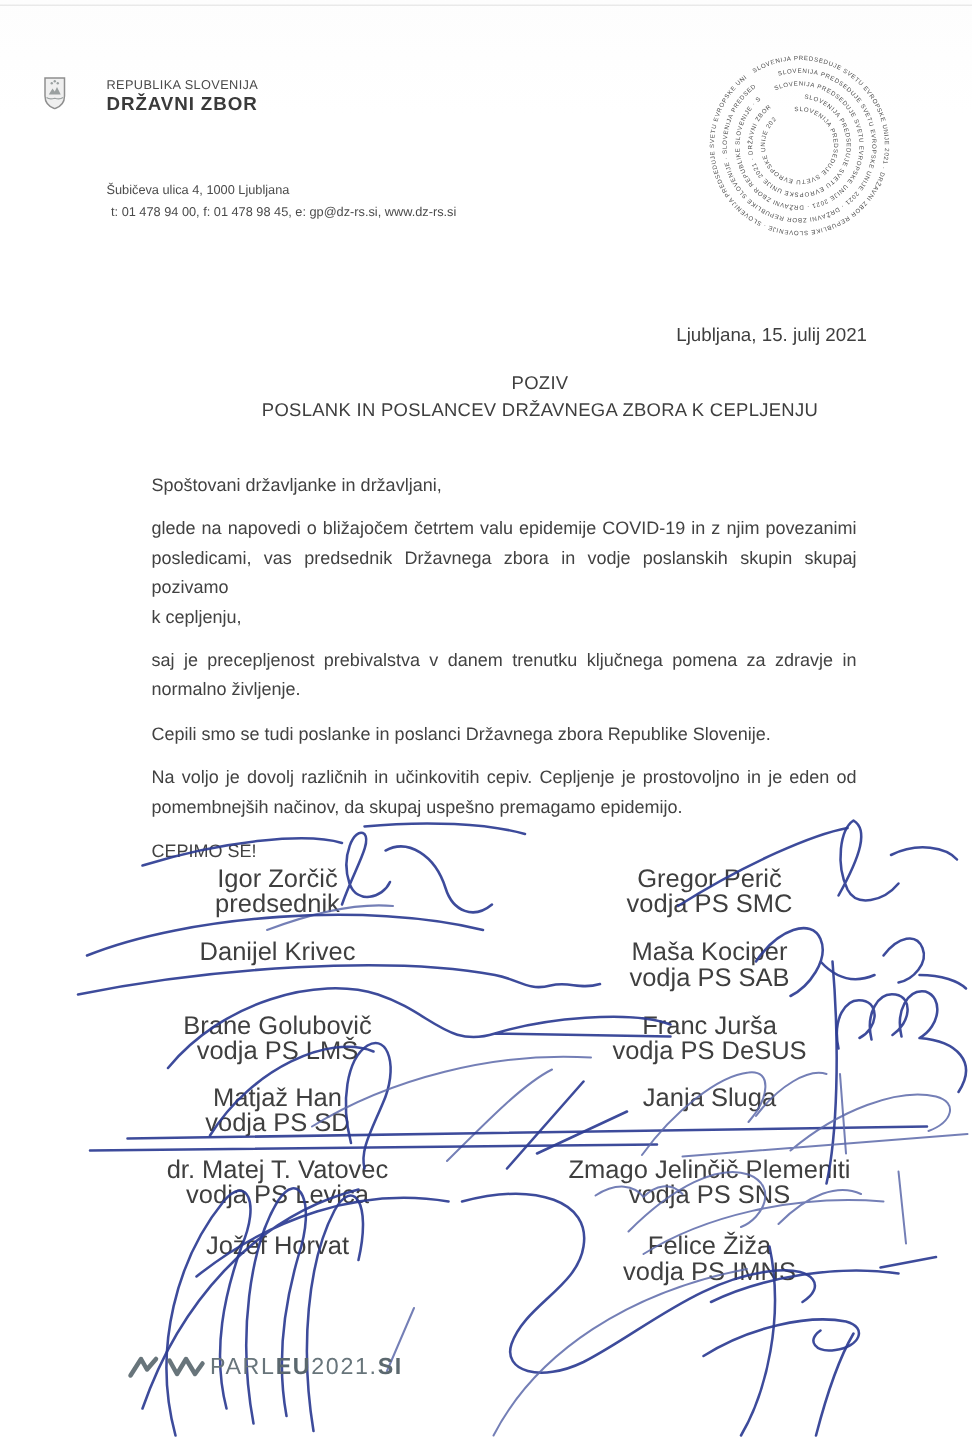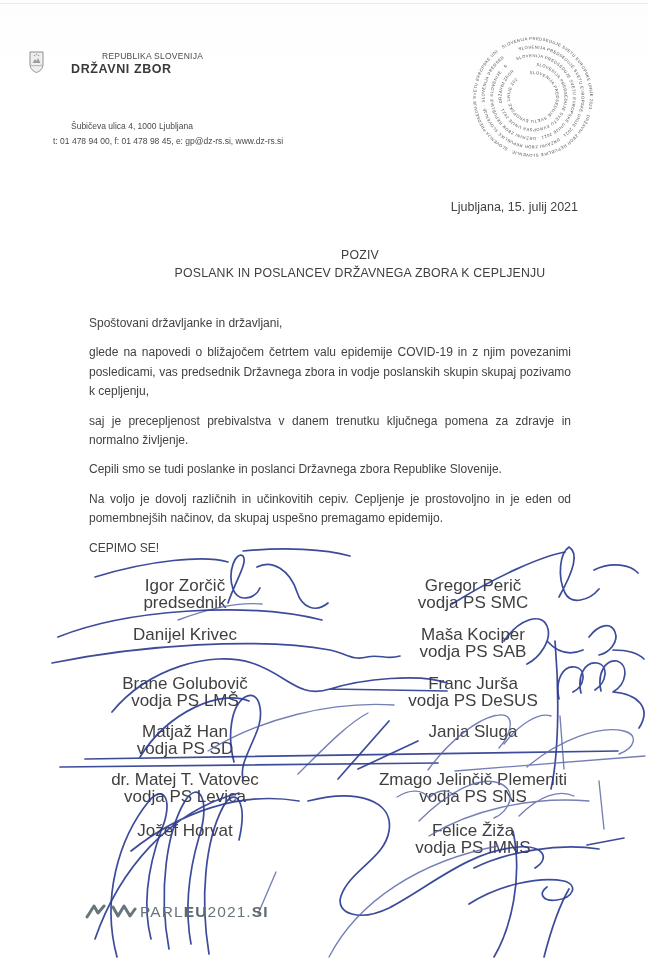--- a/index.html
+++ b/index.html
@@ -8,35 +8,35 @@
     background:#ffffff;
     font-family:"Liberation Sans", sans-serif;
     color:#414141;
     -webkit-font-smoothing:antialiased;
   }
   .page{position:absolute;inset:0;background:linear-gradient(180deg,#fdfdfd 0%,#ffffff 8%,#ffffff 100%);}
   .scan-line{position:absolute;top:3px;left:0;width:100%;height:1px;background:#e9e9e9;}
 
   
   .coat{position:absolute;left:29px;top:51px;}
-  .hdr-republic{position:absolute;left:71px;top:51px;font-size:8.5px;letter-spacing:.25px;color:#4a4a4a;margin-left:31px;}
+  .hdr-republic{position:absolute;left:71px;top:51px;font-size:8.5px;letter-spacing:.25px;color:#4a4a4a;}
   .hdr-assembly{position:absolute;left:71px;top:62px;font-size:12.5px;font-weight:bold;letter-spacing:.6px;color:#3a3a3a;}
   .hdr-address{position:absolute;left:71px;top:121px;font-size:8.5px;color:#4a4a4a;}
-  .hdr-contacts{position:absolute;left:53px;top:136px;font-size:8.5px;color:#4a4a4a;text-align:right;}
+  .hdr-contacts{position:absolute;left:74px;top:136px;font-size:8.5px;color:#4a4a4a;text-align:right;}
 
   
   .stamp{position:absolute;left:458px;top:22px;width:150px;height:150px;}
   .stamp text{font-family:"Liberation Sans",sans-serif;font-size:4.1px;fill:#4d4d4d;letter-spacing:.45px;}
 
-  .dateline{position:absolute;left:330px;top:200px;width:248px;text-align:right;font-size:12.5px;color:#3f3f3f;}
+  .dateline{position:absolute;left:330px;top:216px;width:248px;text-align:right;font-size:12.5px;color:#3f3f3f;}
 
   .title{position:absolute;left:0;top:247px;width:648px;text-align:center;font-size:12.3px;color:#3e3e3e;letter-spacing:.2px;line-height:17.5px;padding-left:36px;}
 
   .body-text{position:absolute;left:85px;top:314px;width:486px;font-size:12px;line-height:19.4px;color:#424242;}
-  .body-text p{margin:0 0 10px 4px;}
+  .body-text p{margin:0 0 10px 16px;}
   .jl{text-align:justify;text-align-last:justify;}
   .ll{text-align:left;}
   .closing{margin-top:4px;}
 
   
   .sig-col{position:absolute;top:577px;}
   .col-left{left:62px;width:246px;}
   .col-right{left:338px;width:270px;}
   .sig-row{position:absolute;left:0;width:100%;text-align:center;font-size:17px;line-height:17px;color:#3f3f3f;}
   .r0{top:0;} .r1{top:49px;} .r2{top:98px;} .r3{top:146px;} .r4{top:194px;} .r5{top:245px;}

